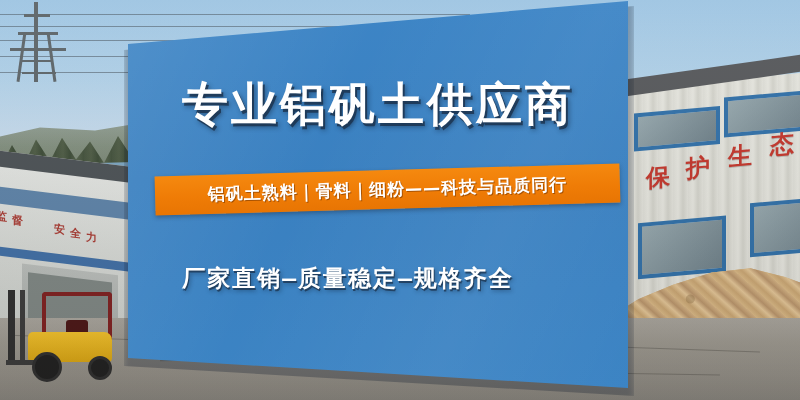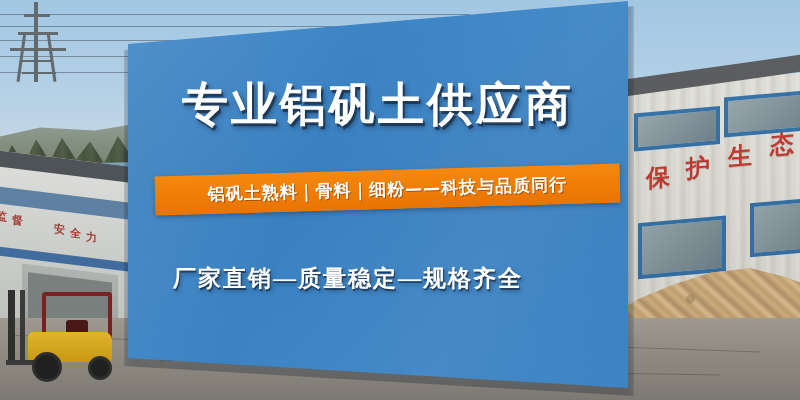--- a/index.html
+++ b/index.html
@@ -191,21 +191,21 @@
     display:block;width:100%;height:39px;line-height:39px;text-align:center;
     color:#ffffff;font-size:17px;font-weight:bold;letter-spacing:1px;
     text-shadow:1px 1px 0 rgba(120,55,0,.6);
     font-family:"DejaVu Sans","Liberation Sans",sans-serif;
   }
 
   .sub1,.sub2{
     position:absolute;left:0;width:440px;text-align:center;color:#ffffff;
     font-weight:bold;letter-spacing:2px;
     text-shadow:1px 2px 0 rgba(25,45,70,.70), 2px 3px 4px rgba(10,25,45,.40);
-    font-family:Liberation Serif, serif;
+    font-family:Liberation Mono, monospace;
   }
   .sub1{top:263px;font-size:23px;}
   .sub2{top:305px;font-size:23px;}
 </style>
 </head>
 <body>
 
 <div id="banner">
 
   <div class="photo">

